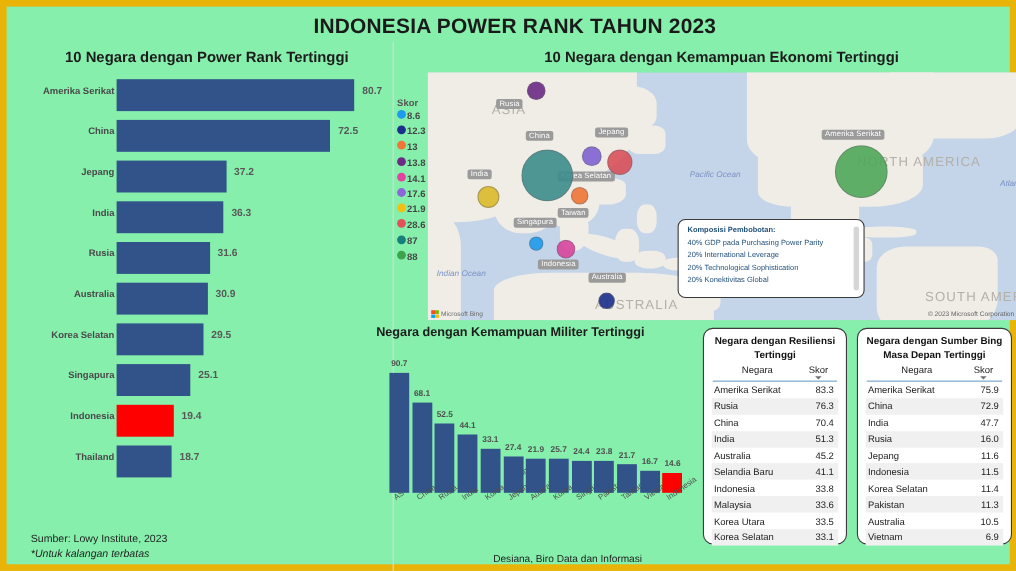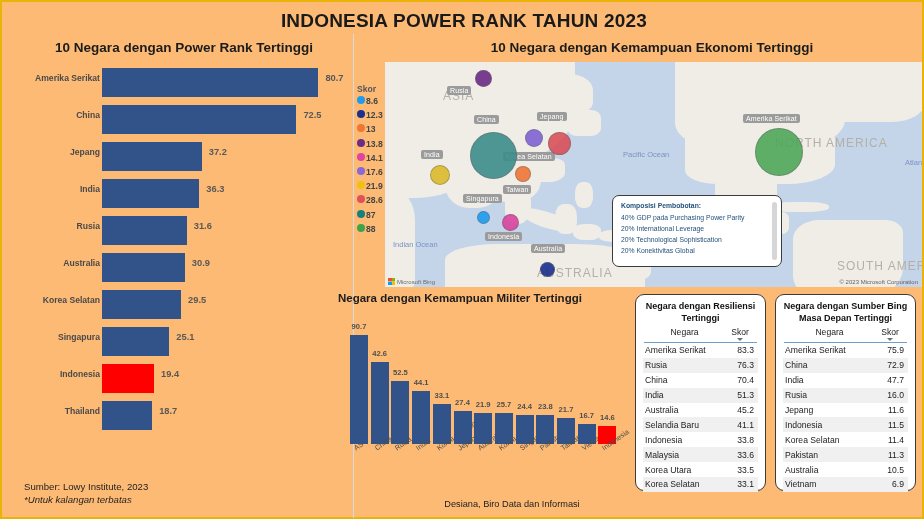--- a/index.html
+++ b/index.html
@@ -3,21 +3,21 @@
 <meta charset="utf-8">
 <style>
   html,body{margin:0;padding:0;}
   body{
     width:924px;height:519px;background:#ffffff;
     font-family:"Liberation Sans","DejaVu Sans",sans-serif;
     overflow:hidden;position:relative;
   }
   #page{
     position:absolute;left:0;top:0;width:924px;height:519px;
-    box-sizing:border-box;border:2px solid #eab308;background:#fdba74;
+    box-sizing:border-box;border:6px solid #eab308;background:#86efac;
   }
   
   .main-title{
     position:absolute;left:0;top:8px;width:924px;text-align:center;
     font-size:19px;font-weight:bold;color:#1a1a1a;letter-spacing:0.2px;
   }
   .panel-title{
     position:absolute;font-size:13.5px;font-weight:bold;color:#1c1c1c;
   }
   #t-left{left:22px;top:38px;width:320px;text-align:center;}
@@ -61,21 +61,21 @@
   .mlabel{
     position:absolute;font-size:7px;color:#ffffff;background:#9b9b9b;
     padding:1px 3px;border-radius:2px;white-space:nowrap;font-weight:normal;
     letter-spacing:0.1px;
   }
   .contlabel{
     position:absolute;font-size:12px;color:#b4b0a8;letter-spacing:1px;
     font-weight:normal;white-space:nowrap;line-height:12px;
   }
   .oceanlabel{
-    position:absolute;font-size:7.5px;color:#7b93c4;
+    position:absolute;font-size:7.5px;color:#7b93c4;font-style:italic;
     white-space:nowrap;line-height:9px;
   }
   .bub{position:absolute;border-radius:50%;border:1px solid rgba(90,90,90,.45);
        box-sizing:border-box;}
   #bingtag{position:absolute;left:3px;bottom:2px;font-size:6px;color:#6b6b6b;
            display:flex;align-items:center;}
   #bingtag .bsq{width:7px;height:7px;margin-right:2px;
     background:
       linear-gradient(to right,#f25022 0 50%,#7fba00 50% 100%) top/100% 50% no-repeat,
       linear-gradient(to right,#00a4ef 0 50%,#ffb900 50% 100%) bottom/100% 50% no-repeat;}
@@ -345,21 +345,21 @@
   <div id="vbar">
     <div id="vplot">
         <div class="vcol" style="left: 0px; width: 18px;">
           <div class="vrect" style="height: 108.84px;"></div>
         </div>
         <div class="vval" style="left: -6px; top: 1.16px; text-align: center;">90.7</div>
         <div class="vlab" style="left: 2px; top: 124px;">AS</div>
         <div class="vcol" style="left: 20.7px; width: 18px;">
           <div class="vrect" style="height: 81.72px;"></div>
         </div>
-        <div class="vval" style="left: 14.7px; top: 28.28px;">42.6</div>
+        <div class="vval" style="left: 14.7px; top: 28.28px;">68.1</div>
         <div class="vlab" style="left: 22.7px; top: 124px;">China</div>
         <div class="vcol" style="left: 41.4px; width: 18px;">
           <div class="vrect" style="height: 63px;"></div>
         </div>
         <div class="vval" style="left: 35.4px; top: 47px;">52.5</div>
         <div class="vlab" style="left: 43.4px; top: 124px;">Rusia</div>
         <div class="vcol" style="left: 62.1px; width: 18px;">
           <div class="vrect" style="height: 52.92px;"></div>
         </div>
         <div class="vval" style="left: 56.1px; top: 57.08px;">44.1</div>

